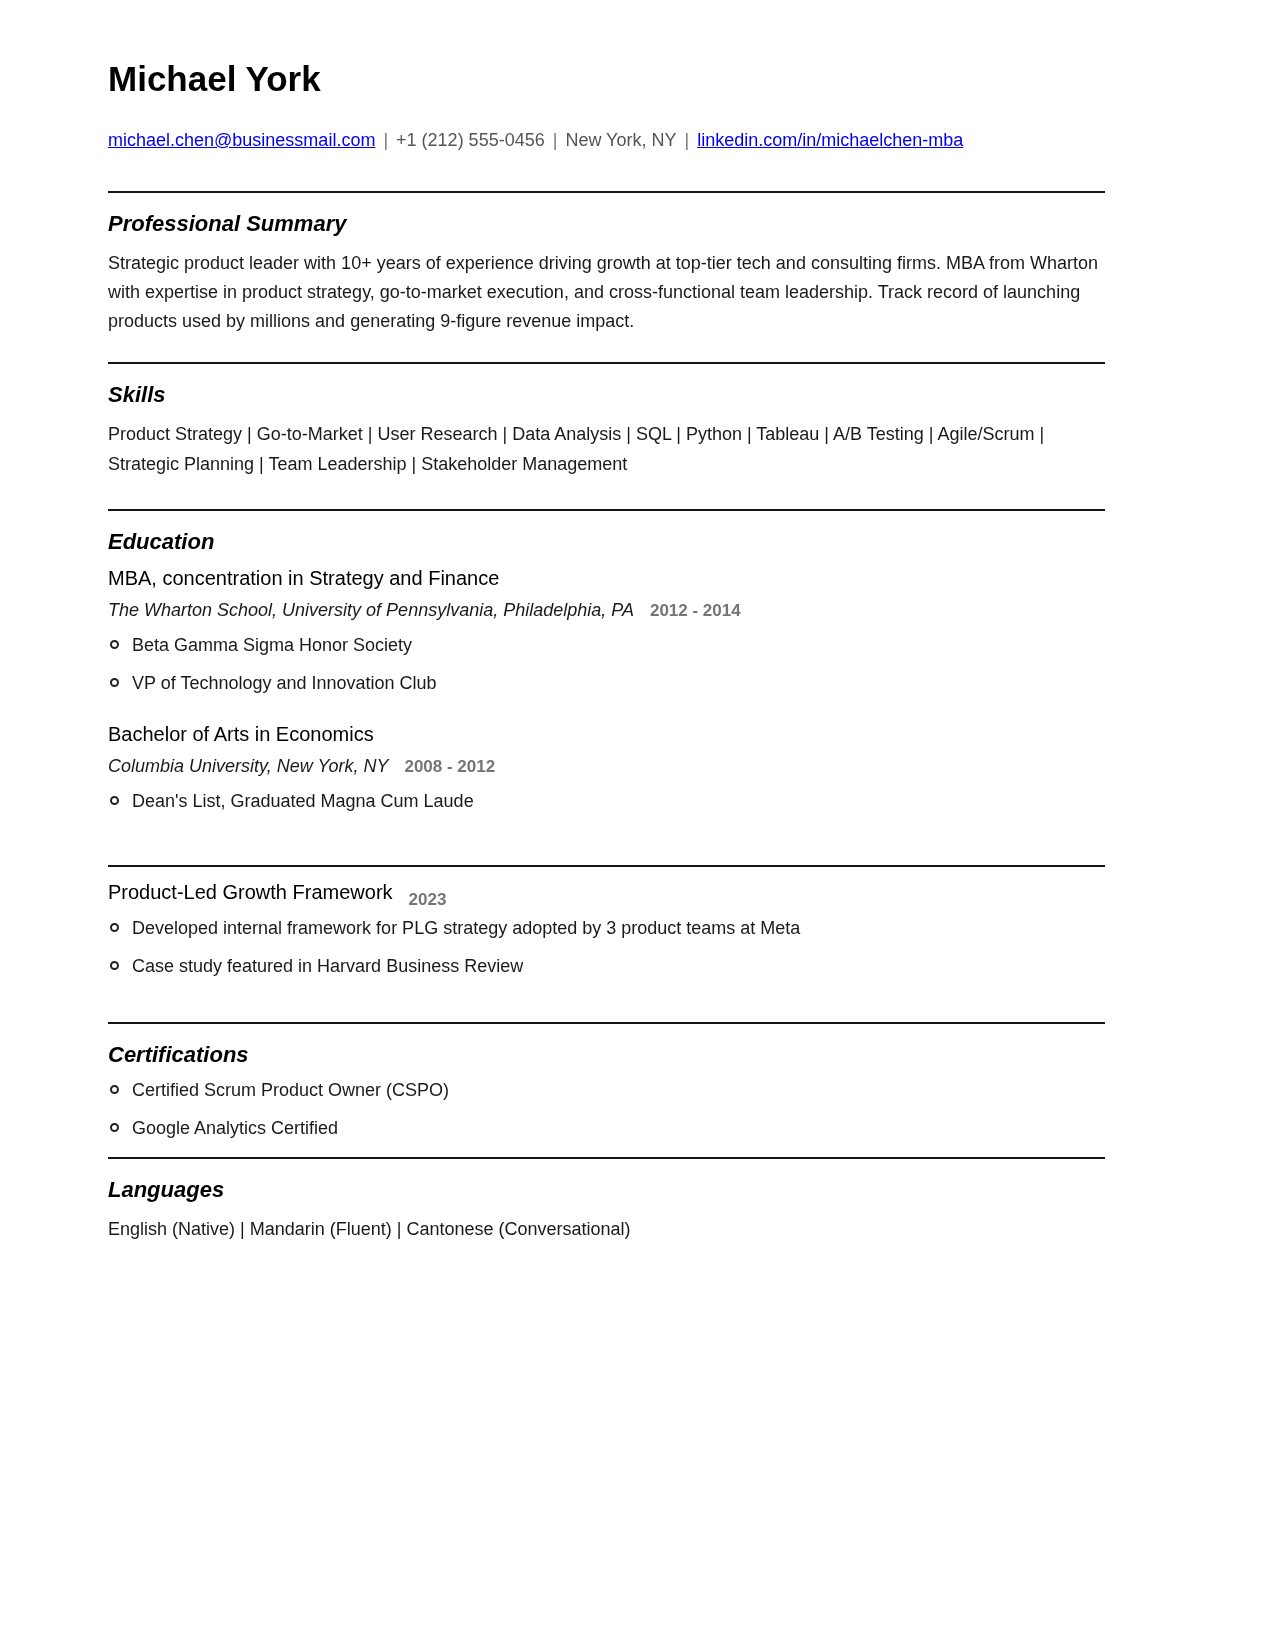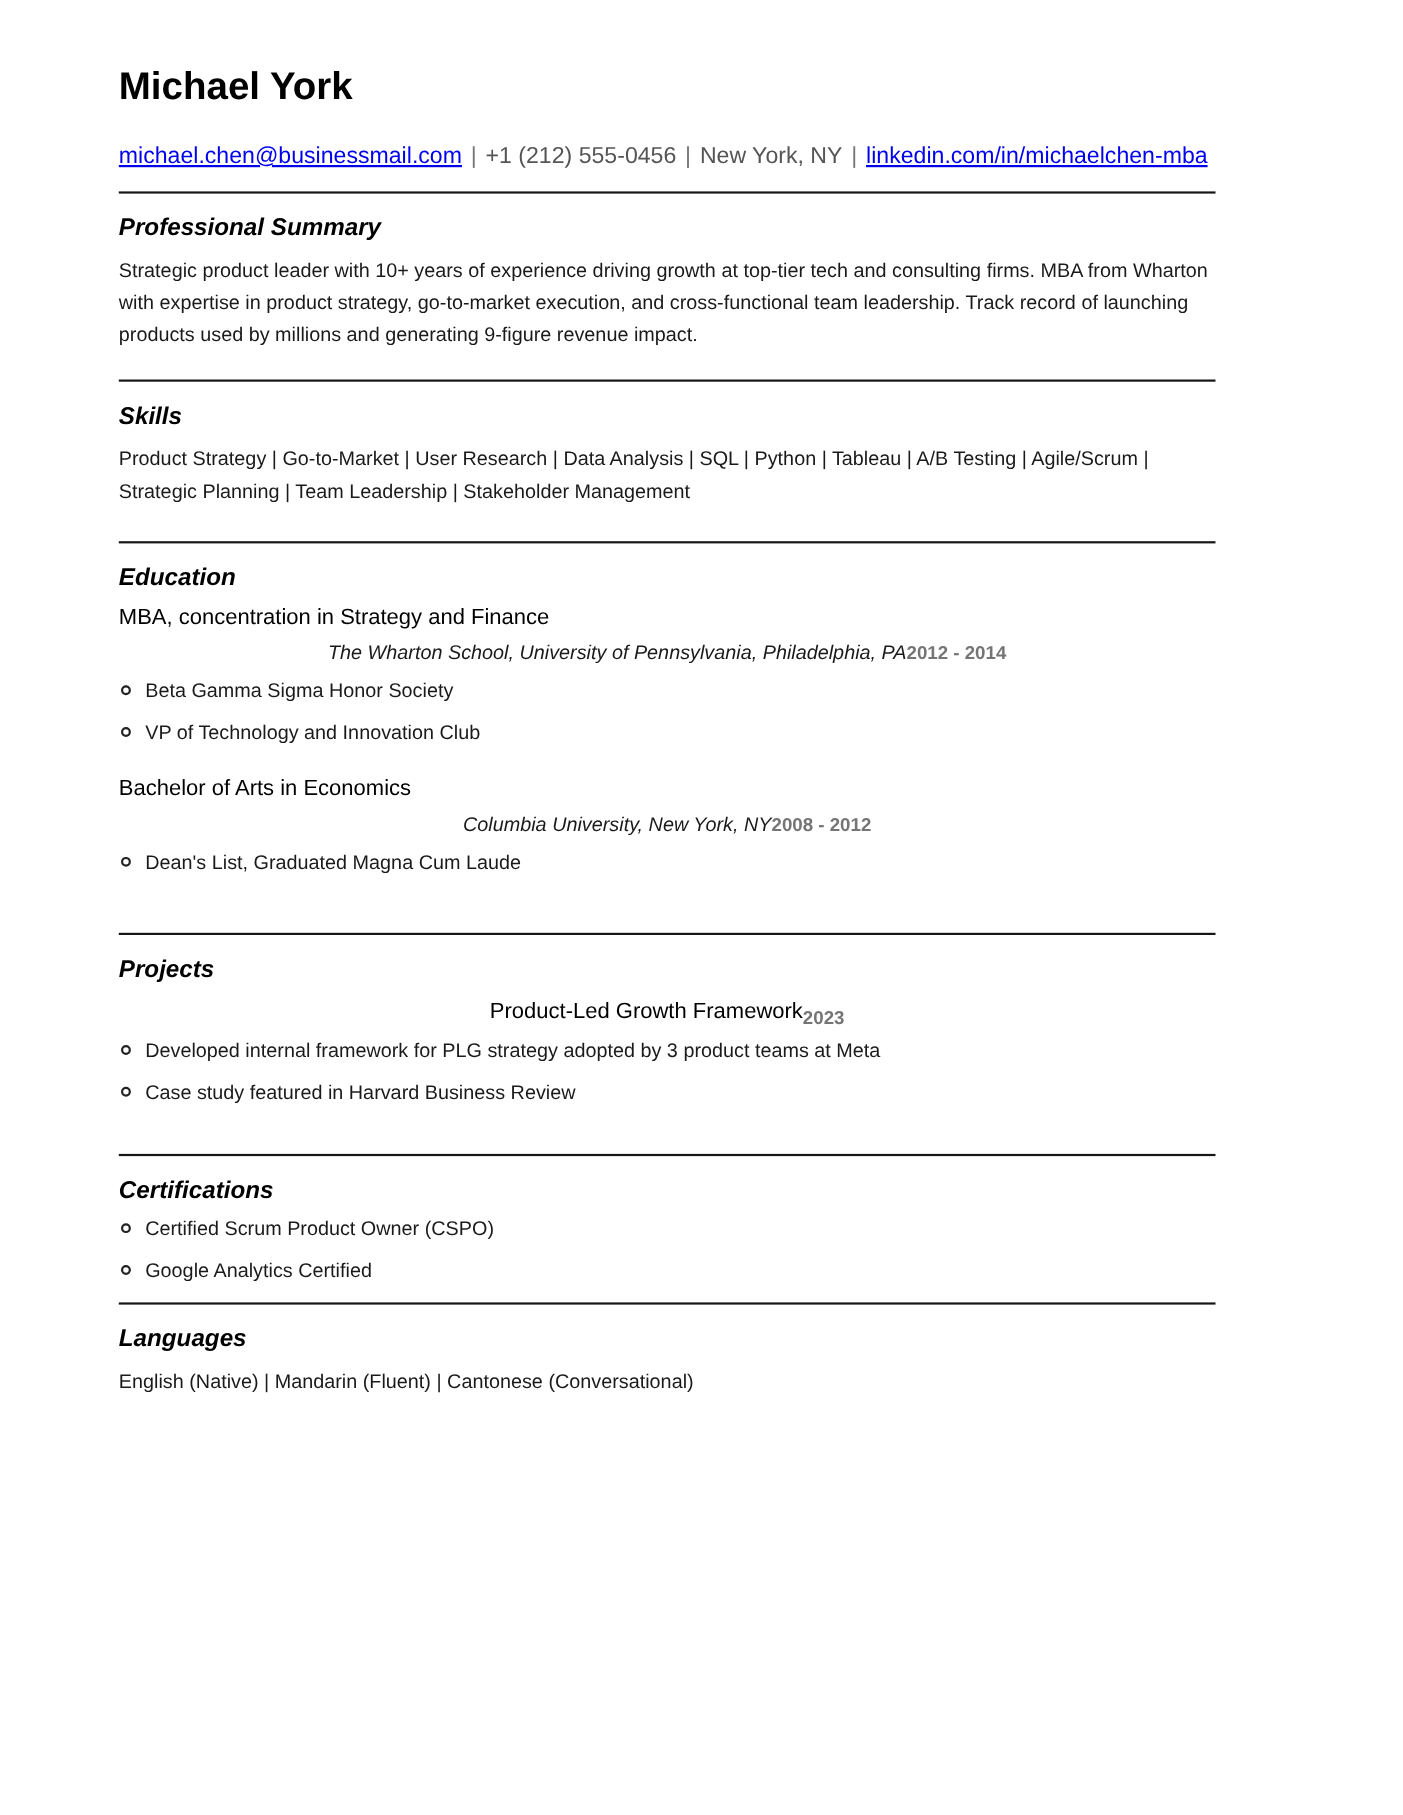--- a/index.html
+++ b/index.html
@@ -15,23 +15,23 @@
 
   h1.name {
     font-size: 35px;
     font-weight: 700;
     color: #000000;
     margin: 0 0 30px 0;
     line-height: 1.2;
   }
 
   .contact {
-    font-size: 21px;
+    font-size: 18px;
     color: #555555;
-    margin-bottom: 20px;
+    margin-bottom: 40px;
     white-space: nowrap;
   }
   .contact .sep { margin: 0 8px; color: #777777; }
   a.link { color: #0000EE; text-decoration: underline; cursor: pointer; }
 
   section.sec {
     border-top: 2px solid #161616;
     padding-top: 12px;
   }
   .sec-summary        { margin-bottom: 26px; }
@@ -58,22 +58,23 @@
   .entry { margin-bottom: 6px; }
   .entry + .entry { margin-top: 28px; }
   h3.entry-title {
     font-size: 20px;
     font-weight: 400;
     color: #000000;
     margin: 2px 0 10px 0;
   }
   .row {
     display: flex;
-    justify-content: center;
+    justify-content: flex-start;
     align-items: baseline;
+    gap: 16px;
   }
   .inst {
     font-style: italic;
     font-size: 18px;
     color: #1a1a1a;
   }
   .dates {
     font-size: 17px;
     font-weight: 700;
     color: #757575;
@@ -148,21 +149,20 @@
         <span class="inst">Columbia University, New York, NY</span>
         <span class="dates">2008 - 2012</span>
       </div>
       <ul class="bullets">
         <li>Dean's List, Graduated Magna Cum Laude</li>
       </ul>
     </div>
   </section>
 
   <section class="sec sec-projects">
-    <h2 class="sec-title">Projects</h2>
 
     <div class="entry">
       <div class="row">
         <h3 class="entry-title">Product-Led Growth Framework</h3>
         <span class="dates dates-offset">2023</span>
       </div>
       <ul class="bullets tight">
         <li>Developed internal framework for PLG strategy adopted by 3 product teams at Meta</li>
         <li>Case study featured in Harvard Business Review</li>
       </ul>

